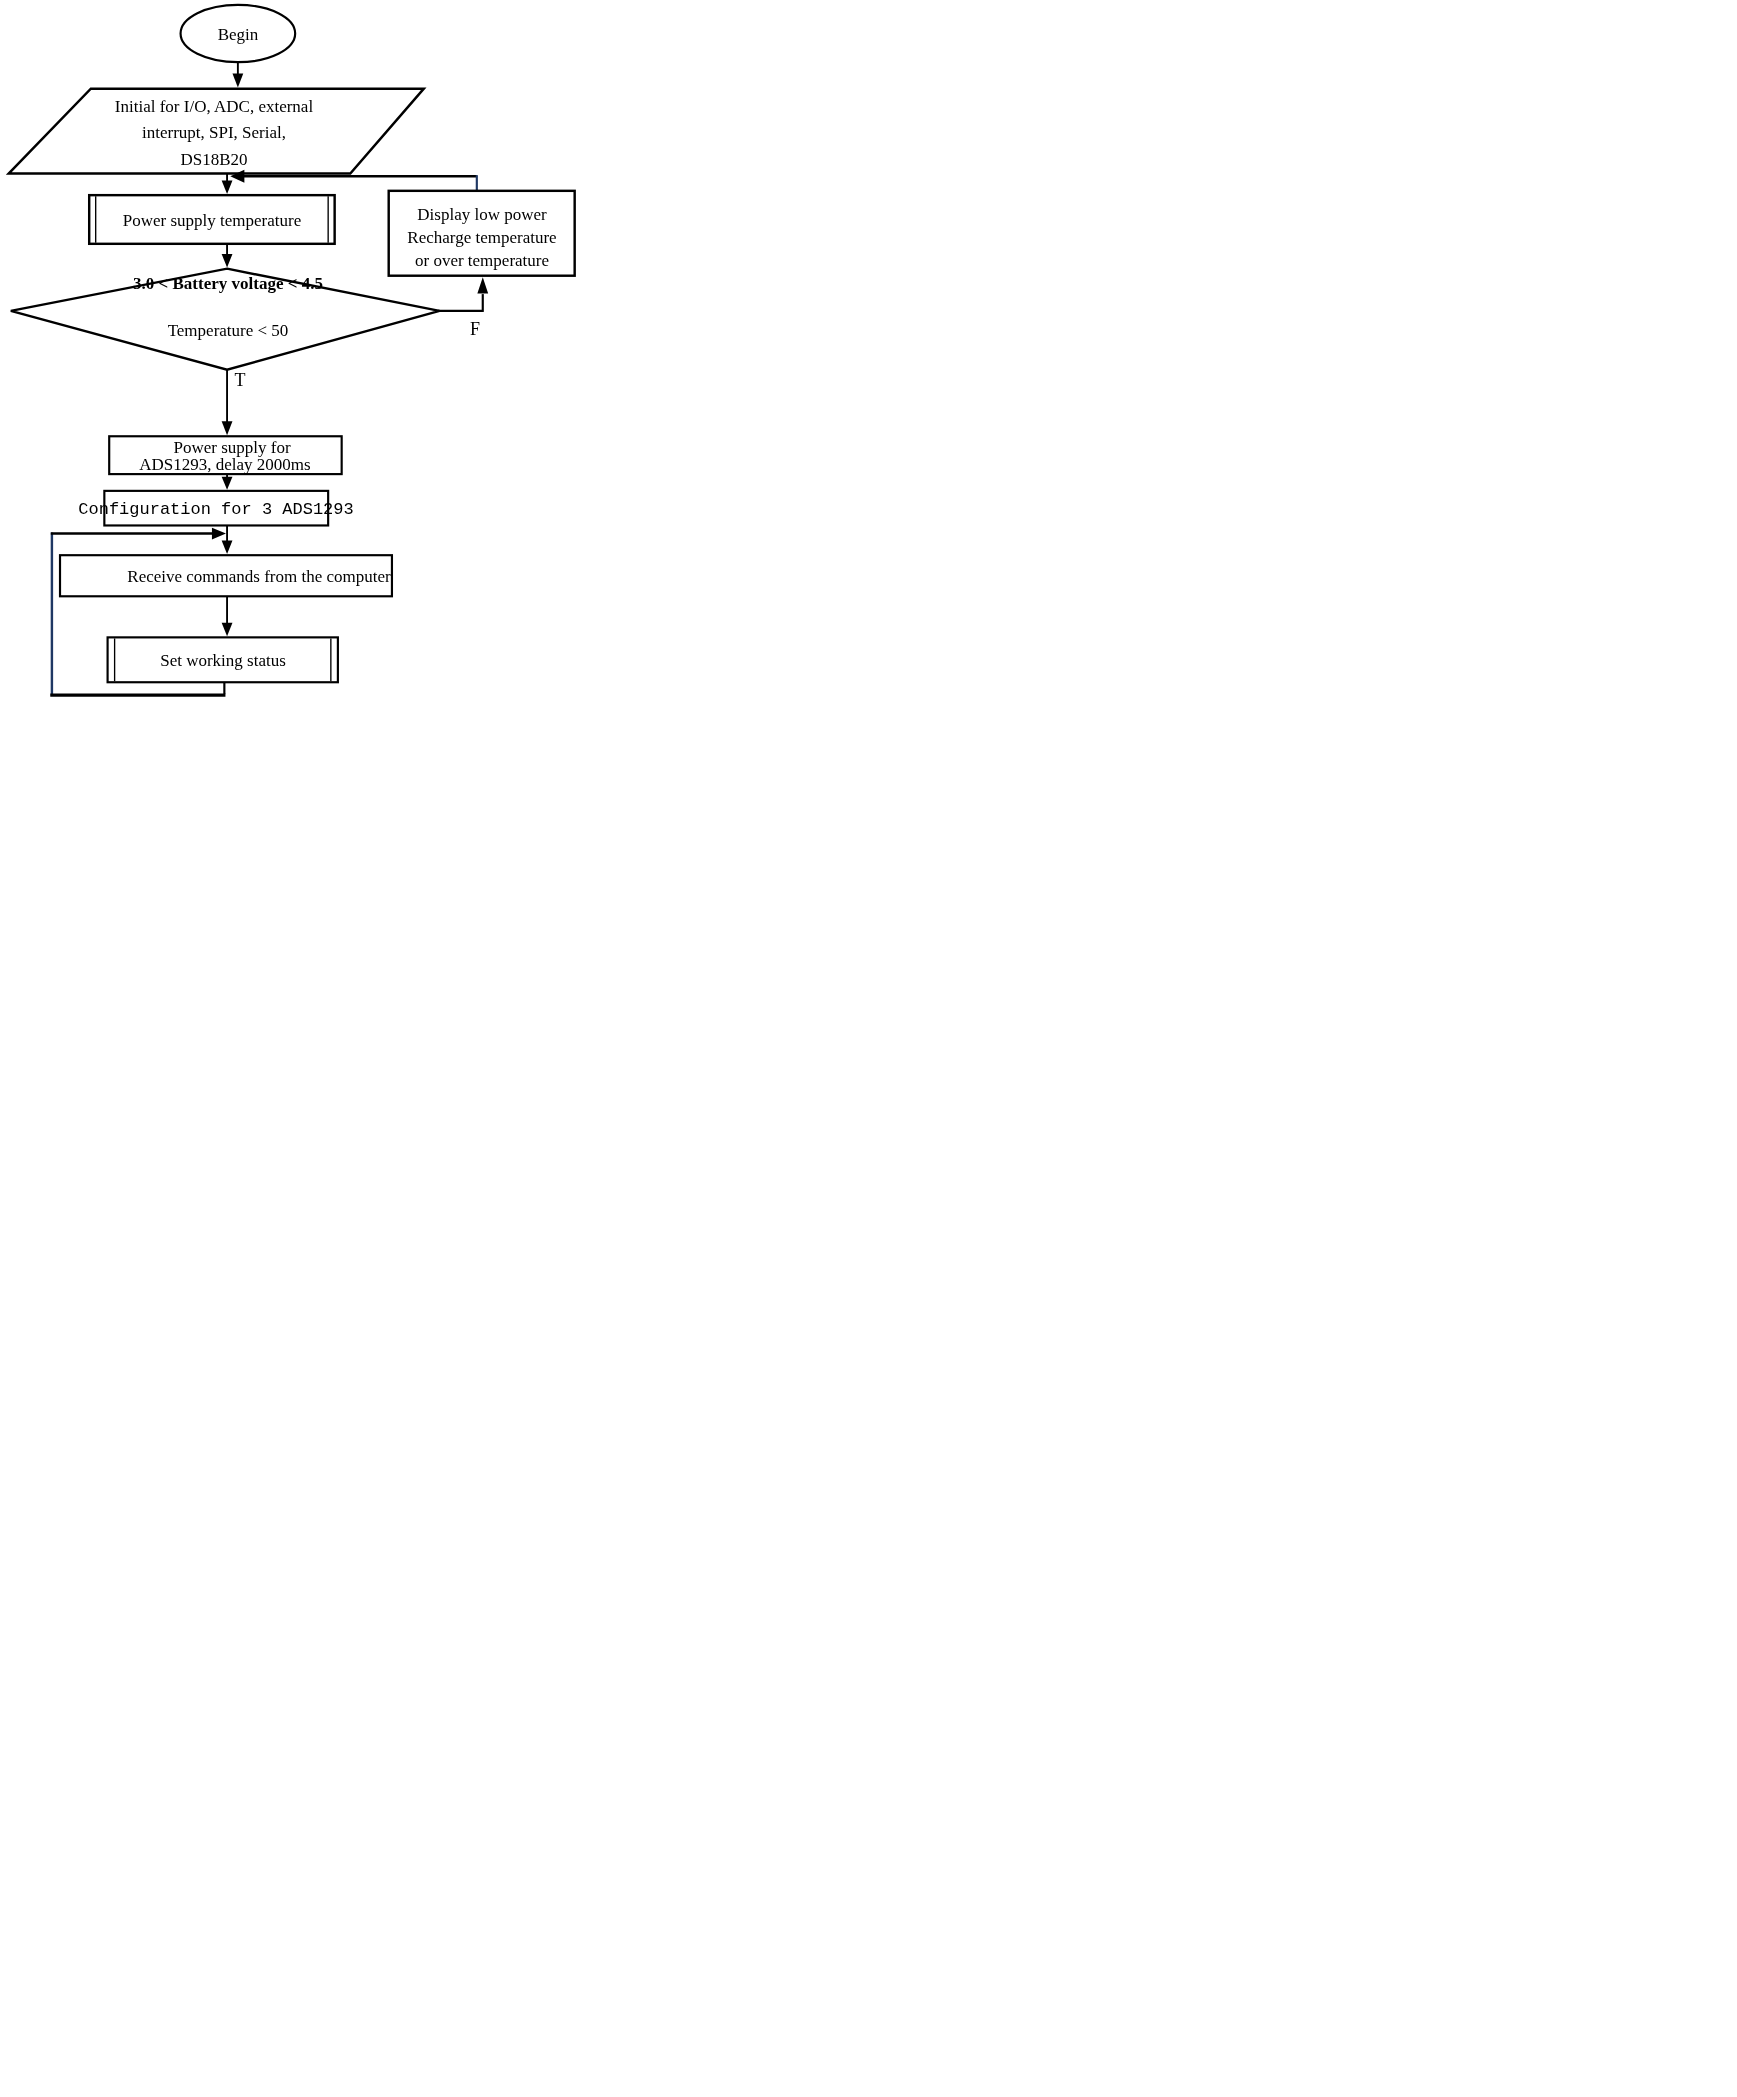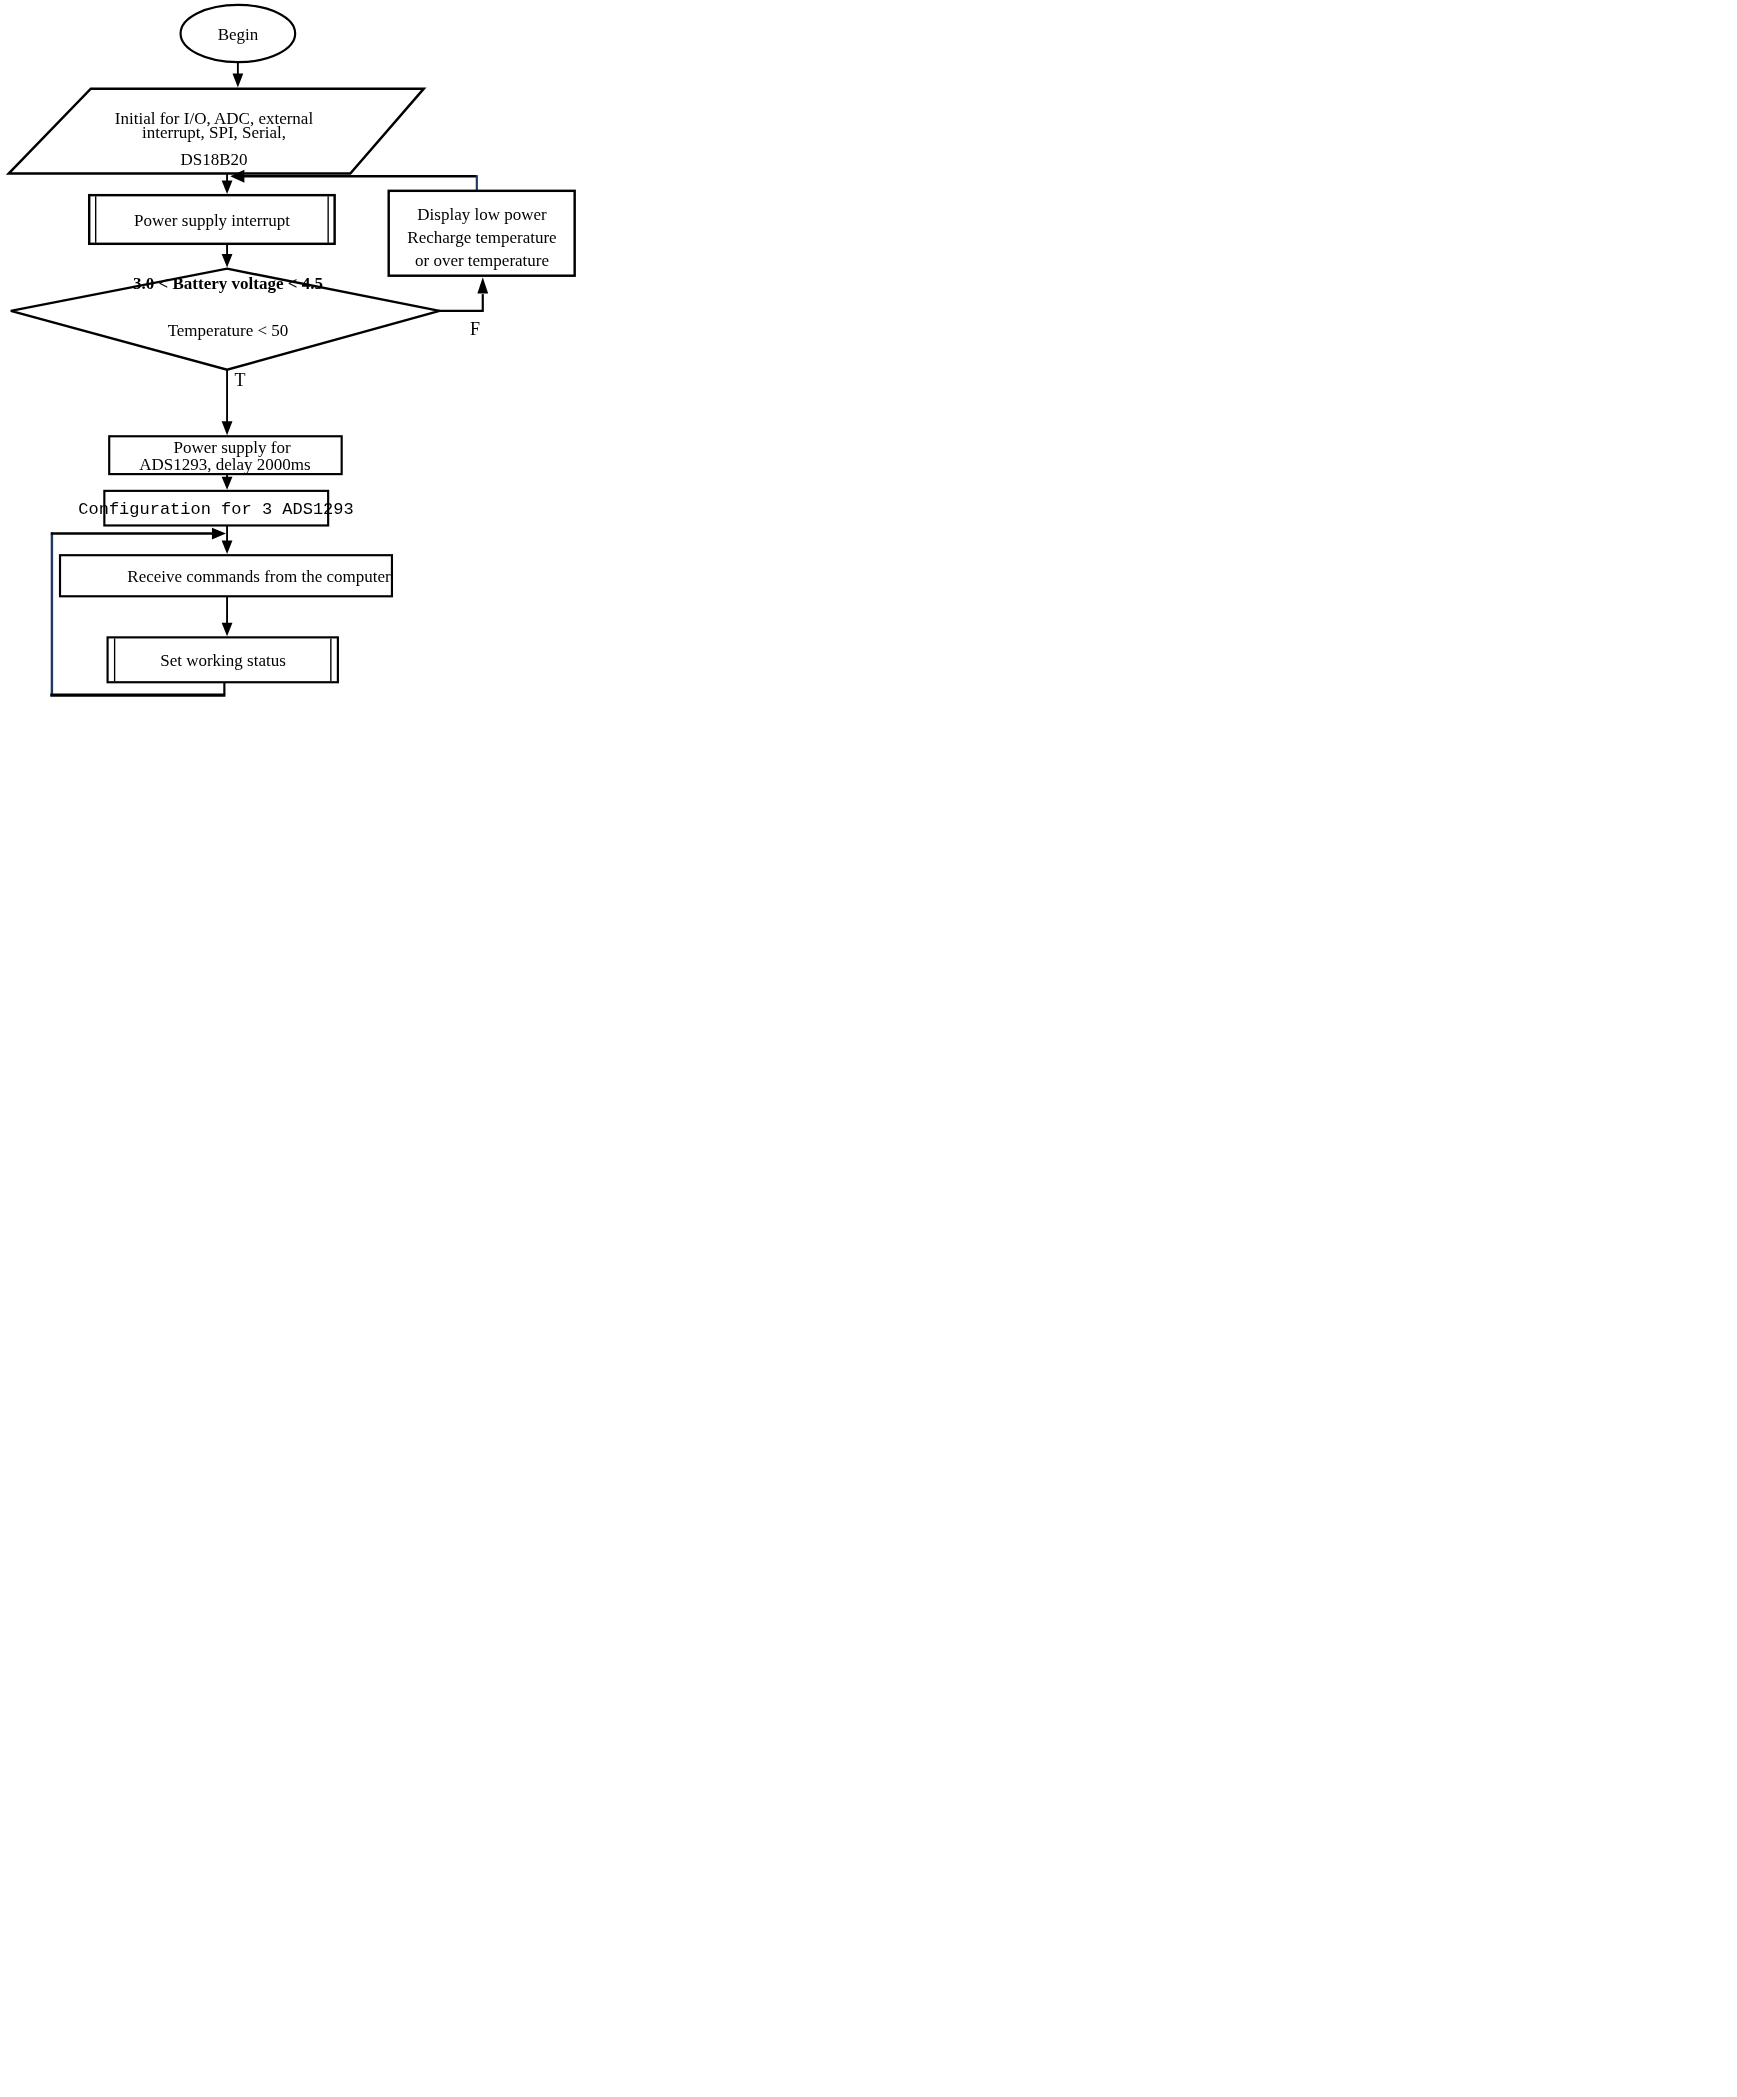--- a/index.html
+++ b/index.html
@@ -93,25 +93,25 @@
     <polygon points="893,513 883,543 903,543" fill="#000000"></polygon>
     <polygon points="420,805 410,779 430,779" fill="#000000"></polygon>
     <polygon points="420,906 410,882 430,882" fill="#000000"></polygon>
     <polygon points="420,1025 410,1000 430,1000" fill="#000000"></polygon>
     <polygon points="418,987 392,976 392,998" fill="#000000"></polygon>
     <polygon points="420,1177 410,1152 430,1152" fill="#000000"></polygon>
   </svg>
 
   <div class="t" style="left:238px; top:34px;">Begin</div>
 
-  <div class="t" style="left:214px; top:106px;margin-top:12px;">Initial for I/O, ADC, external</div>
+  <div class="t" style="left:214px; top:106px;">Initial for I/O, ADC, external</div>
   <div class="t" style="left:214px; top:132px;">interrupt, SPI, Serial,</div>
   <div class="t" style="left:214px; top:159px;">DS18B20</div>
 
-  <div class="t" style="left:212px; top:220px;">Power supply interrupt</div>
+  <div class="t" style="left:212px; top:220px;">Power supply temperature</div>
 
   <div class="t" style="left:482px; top:214px;">Display low power</div>
   <div class="t" style="left:482px; top:237px;">Recharge temperature</div>
   <div class="t" style="left:482px; top:260px;">or over temperature</div>
 
   <div class="t" style="left:228px; top:283px;font-weight:bold;">3.0 &lt; Battery voltage &lt; 4.5</div>
   <div class="t" style="left:228px; top:330px;">Temperature &lt; 50</div>
 
   <div class="t t-branch" style="left:475px; top:329px;">F</div>
   <div class="t t-branch" style="left:240px; top:380px;">T</div>

